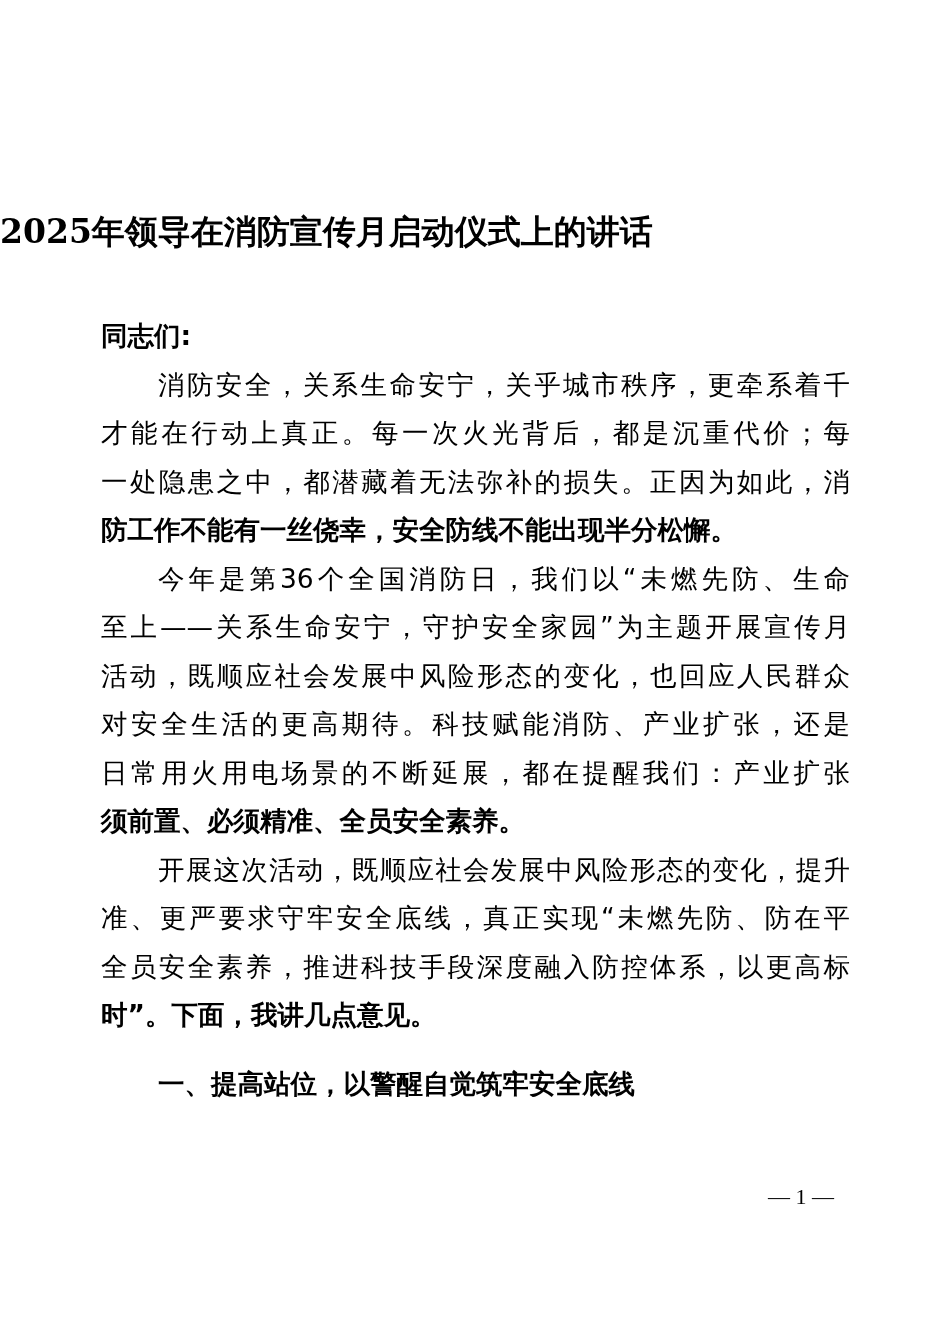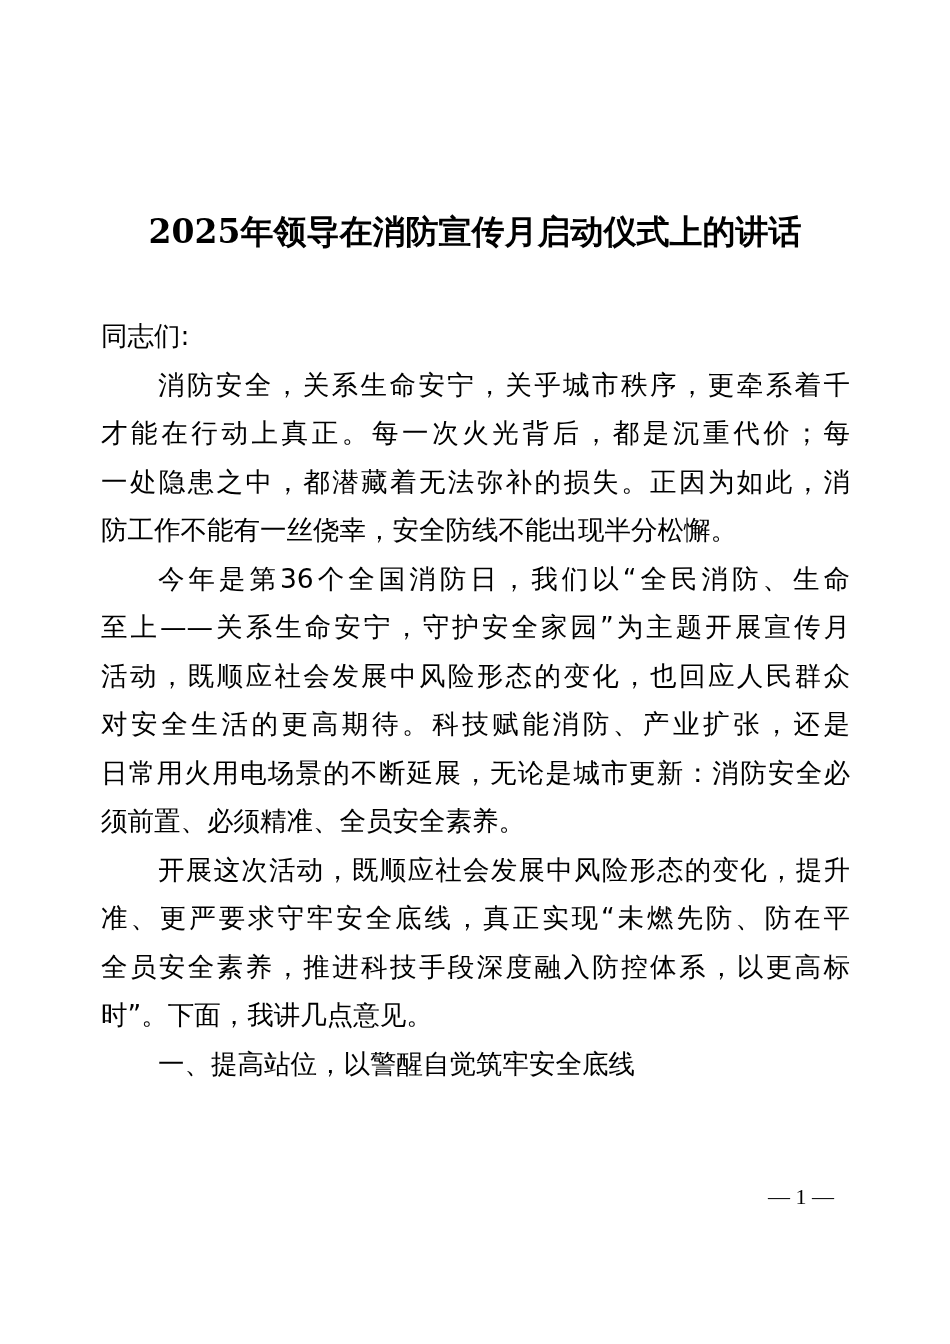--- a/index.html
+++ b/index.html
@@ -1,32 +1,32 @@
 <!DOCTYPE html>
 <html><head>
 <meta charset="utf-8">
 <style>
   html, body { margin: 0; padding: 0; background: #ffffff; }
   body { width: 950px; height: 1344px; position: relative; overflow: hidden; color: #000; }
   .page { position: absolute; left: 0; top: 0; width: 950px; height: 1344px; background: #fff; }
   .title {
-    position: absolute; top: 208px; left: 0; width: 950px; text-align: center;
+    position: absolute; top: 208px; left: 0; width: 950px; 
     font-family: "DejaVu Serif", "Liberation Serif", serif; font-weight: bold;
     font-size: 33px; line-height: 48px; letter-spacing: 0px;
   }
   .body {
     position: absolute; left: 101px; top: 312px; width: 749px;
     font-family: "DejaVu Sans", "Liberation Sans", sans-serif;
     font-size: 26.5px; line-height: 48.5px; text-align: justify; text-justify: inter-character;
   }
   .line { display: block; white-space: nowrap; height: 48.5px; text-align-last: justify; }
-  .line.last { text-align-last: left; }
+  .line.last { text-align-last: left; font-weight: bold; }
   .indent { padding-left: 57px; }
   .salutation { height: 48.5px; }
-  .heading { font-weight: normal; height: 48.5px; text-align-last: left; }
+  .heading { font-weight: bold; height: 48.5px; text-align-last: left; margin-top: 20px; }
   .page-number {
     position: absolute; top: 1182px; left: 756px; width: 90px; text-align: center;
     font-family: "Liberation Serif", serif; font-size: 22px; line-height: 30px;
   }
 </style>
 </head>
 <body>
 
 <div class="page">
   <div class="title">2025年领导在消防宣传月启动仪式上的讲话</div>
@@ -35,25 +35,25 @@
     <div class="line last salutation">同志们:</div>
 
     <div>
       <span class="line indent">消防安全，关系生命安宁，关乎城市秩序，更牵系着千</span>
       <span class="line">才能在行动上真正。每一次火光背后，都是沉重代价；每</span>
       <span class="line">一处隐患之中，都潜藏着无法弥补的损失。正因为如此，消</span>
       <span class="line last">防工作不能有一丝侥幸，安全防线不能出现半分松懈。</span>
     </div>
 
     <div>
-      <span class="line indent">今年是第36个全国消防日，我们以“全民消防、生命</span>
+      <span class="line indent">今年是第36个全国消防日，我们以“未燃先防、生命</span>
       <span class="line">至上——关系生命安宁，守护安全家园”为主题开展宣传月</span>
       <span class="line">活动，既顺应社会发展中风险形态的变化，也回应人民群众</span>
       <span class="line">对安全生活的更高期待。科技赋能消防、产业扩张，还是</span>
-      <span class="line">日常用火用电场景的不断延展，无论是城市更新：消防安全必</span>
+      <span class="line">日常用火用电场景的不断延展，都在提醒我们：产业扩张</span>
       <span class="line last">须前置、必须精准、全员安全素养。</span>
     </div>
 
     <div>
       <span class="line indent">开展这次活动，既顺应社会发展中风险形态的变化，提升</span>
       <span class="line">准、更严要求守牢安全底线，真正实现“未燃先防、防在平</span>
       <span class="line">全员安全素养，推进科技手段深度融入防控体系，以更高标</span>
       <span class="line last">时”。下面，我讲几点意见。</span>
     </div>
 

